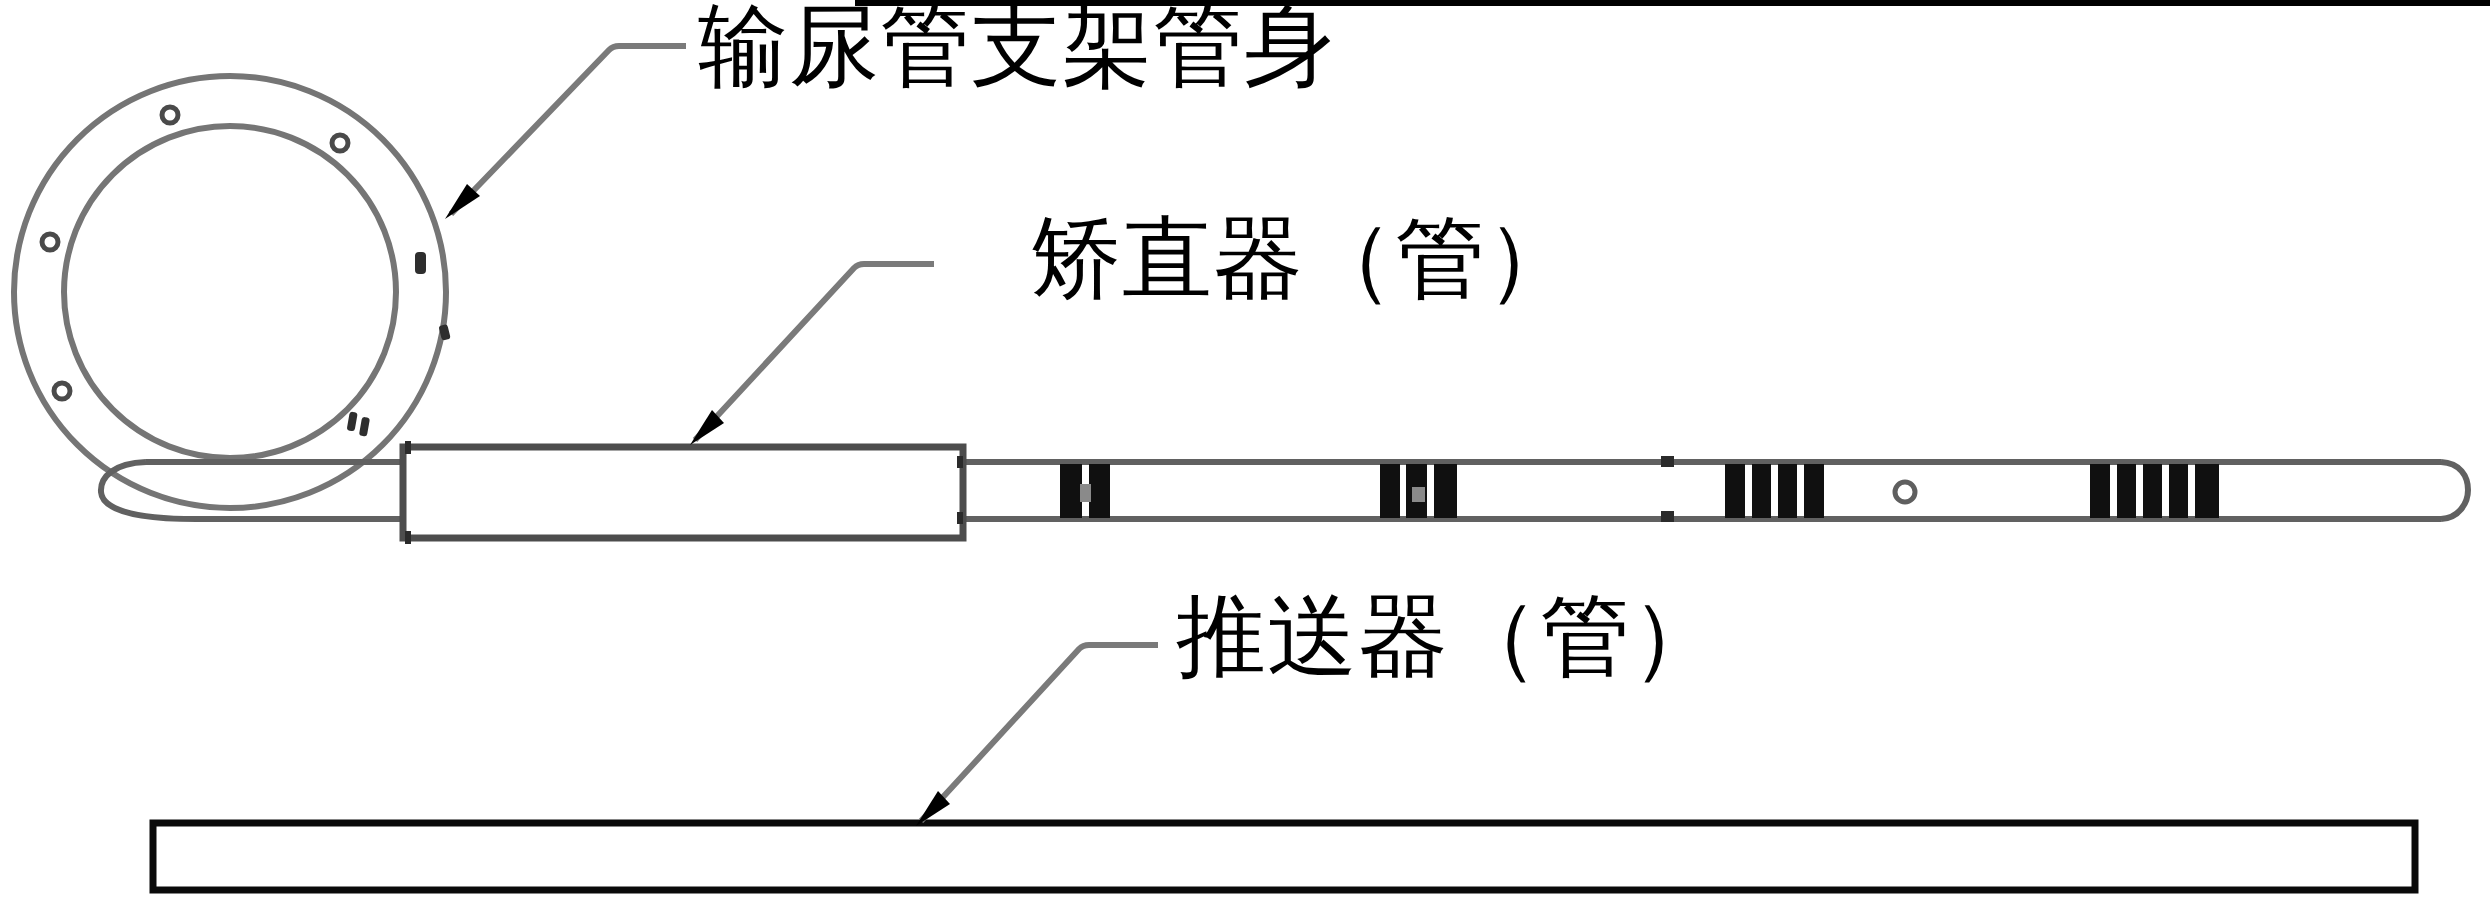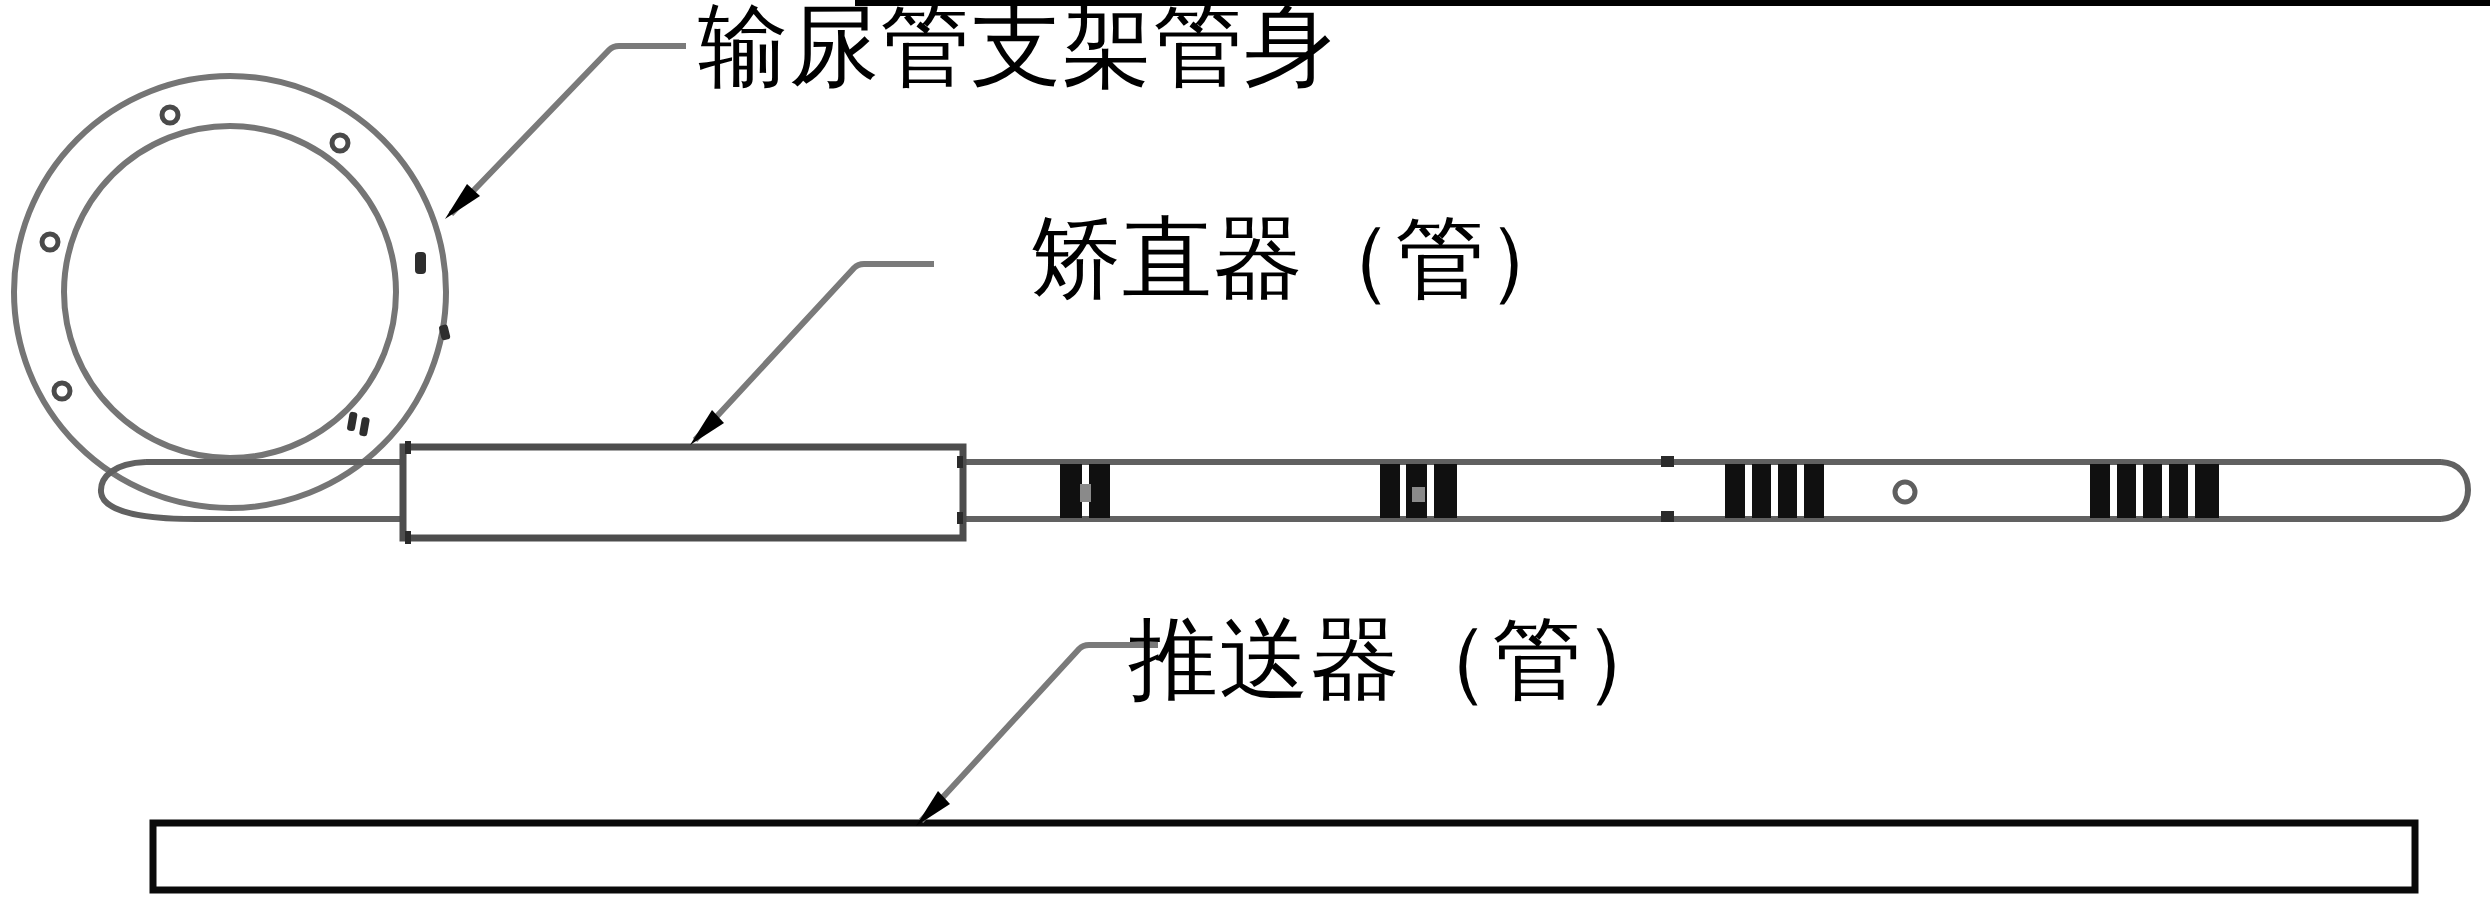--- a/index.html
+++ b/index.html
@@ -15,21 +15,21 @@
     position:absolute;
     font-size:90px;
     line-height:1.05;
     color:#000000;
     letter-spacing:1px;
     white-space:nowrap;
     font-family:"Liberation Serif","DejaVu Serif",serif;
   }
   .lbl-stent{left:698px;top:0px;}
   .lbl-straightener{left:990px;top:212px;margin-left:41px;}
-  .lbl-pusher{left:1128px;top:590px;margin-top:23px;}
+  .lbl-pusher{left:1176px;top:590px;}
 </style>
 </head>
 <body>
 
 <div class="stage">
 
   <svg width="2490" height="906" viewBox="0 0 2490 906">
 
     <rect x="855" y="0" width="1635" height="6" fill="#000000"></rect>
 

